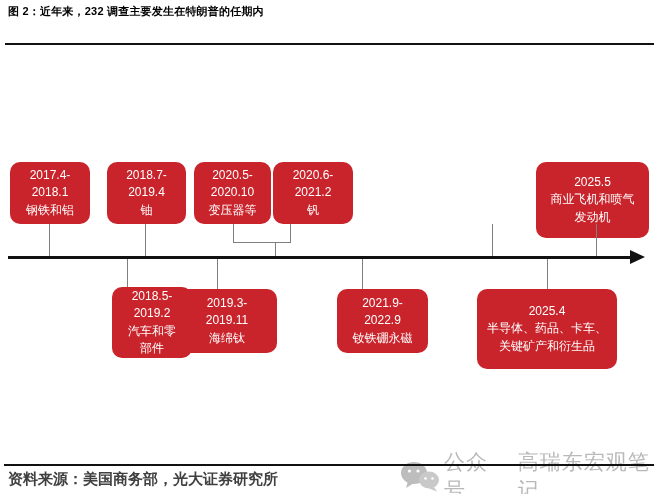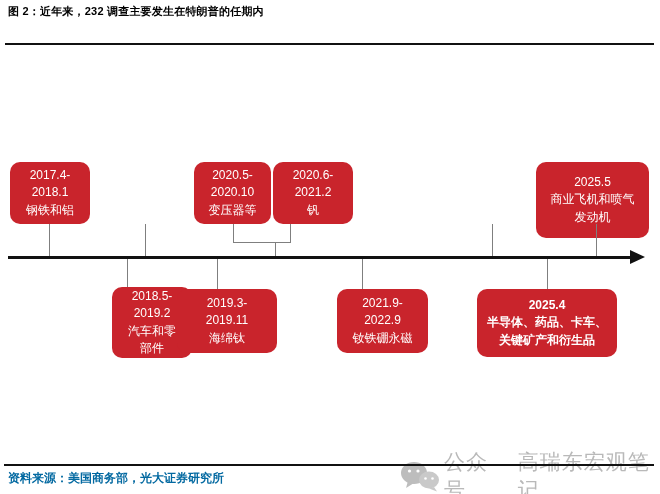--- a/index.html
+++ b/index.html
@@ -22,21 +22,21 @@
   }
   .conn{position:absolute;background:var(--connector_gray,#7F7F7F);width:1px;}
   .conn.h{height:1px;}
   .axis{position:absolute;left:8px;top:256px;width:624px;height:3px;background:var(--axis_black,#111);}
   .axis-arrow{
     position:absolute;left:630px;top:250px;width:0;height:0;
     border-left:15px solid var(--axis_black,#111);
     border-top:7px solid transparent;border-bottom:7px solid transparent;
   }
   .source{
-    position:absolute;left:8px;top:470px;font-size:12px;font-weight:bold;color:#0369a1;
+    position:absolute;left:8px;top:470px;font-size:15px;font-weight:bold;color:#404040;
   }
   .watermark{
     position:absolute;left:400px;top:448px;display:flex;align-items:center;
     color:var(--watermark_gray,#B9B9B9);z-index:1;
   }
   .wm-icon{width:40px;height:32px;margin-right:4px;flex:0 0 auto;}
   .wm-label{font-size:21px;letter-spacing:1px;}
   .wm-sep{display:inline-block;width:14px;}
   .wm-name{font-size:21px;letter-spacing:1px;}
 </style>
@@ -44,20 +44,23 @@
 <body>
 
 <div id="canvas">
 
   <div class="title">图 2：近年来，232 调查主要发生在特朗普的任期内</div>
   <div class="rule title-rule"></div>
 
   <div class="tbox" style="left:10px;top:162px;width:80px;height:62px;">2017.4-
 2018.1
 钢铁和铝</div>
+  <div class="tbox" style="left:107px;top:162px;width:79px;height:62px;">2018.7-
+2019.4
+铀</div>
   <div class="tbox" style="left:194px;top:162px;width:77px;height:62px;">2020.5-
 2020.10
 变压器等</div>
   <div class="tbox" style="left:273px;top:162px;width:80px;height:62px;">2020.6-
 2021.2
 钒</div>
   <div class="tbox" style="left:536px;top:162px;width:113px;height:76px;">2025.5
 商业飞机和喷气
 发动机</div>
 
@@ -81,21 +84,21 @@
   <div class="tbox" style="left:88px;top:287px;width:80px;height:71px;margin-left:24px;">2018.5-
 2019.2
 汽车和零
 部件</div>
   <div class="tbox" style="left:177px;top:289px;width:100px;height:64px;">2019.3-
 2019.11
 海绵钛</div>
   <div class="tbox" style="left:319px;top:289px;width:91px;height:64px;margin-left:18px;">2021.9-
 2022.9
 钕铁硼永磁</div>
-  <div class="tbox" style="left:477px;top:289px;width:140px;height:68px;font-weight:bold;">2025.4
+  <div class="tbox" style="left:477px;top:289px;width:140px;height:80px;">2025.4
 半导体、药品、卡车、
 关键矿产和衍生品</div>
 
   <div class="watermark">
     <svg class="wm-icon" viewBox="0 0 40 32">
       <ellipse cx="14" cy="13" rx="13" ry="11" fill="#bdbdbd"></ellipse>
       <polygon points="8,21 6,28 14,23" fill="#bdbdbd"></polygon>
       <circle cx="9.5" cy="11" r="1.6" fill="#ffffff"></circle>
       <circle cx="18" cy="11" r="1.6" fill="#ffffff"></circle>
       <ellipse cx="29" cy="20" rx="10" ry="8.5" fill="#c9c9c9"></ellipse>

